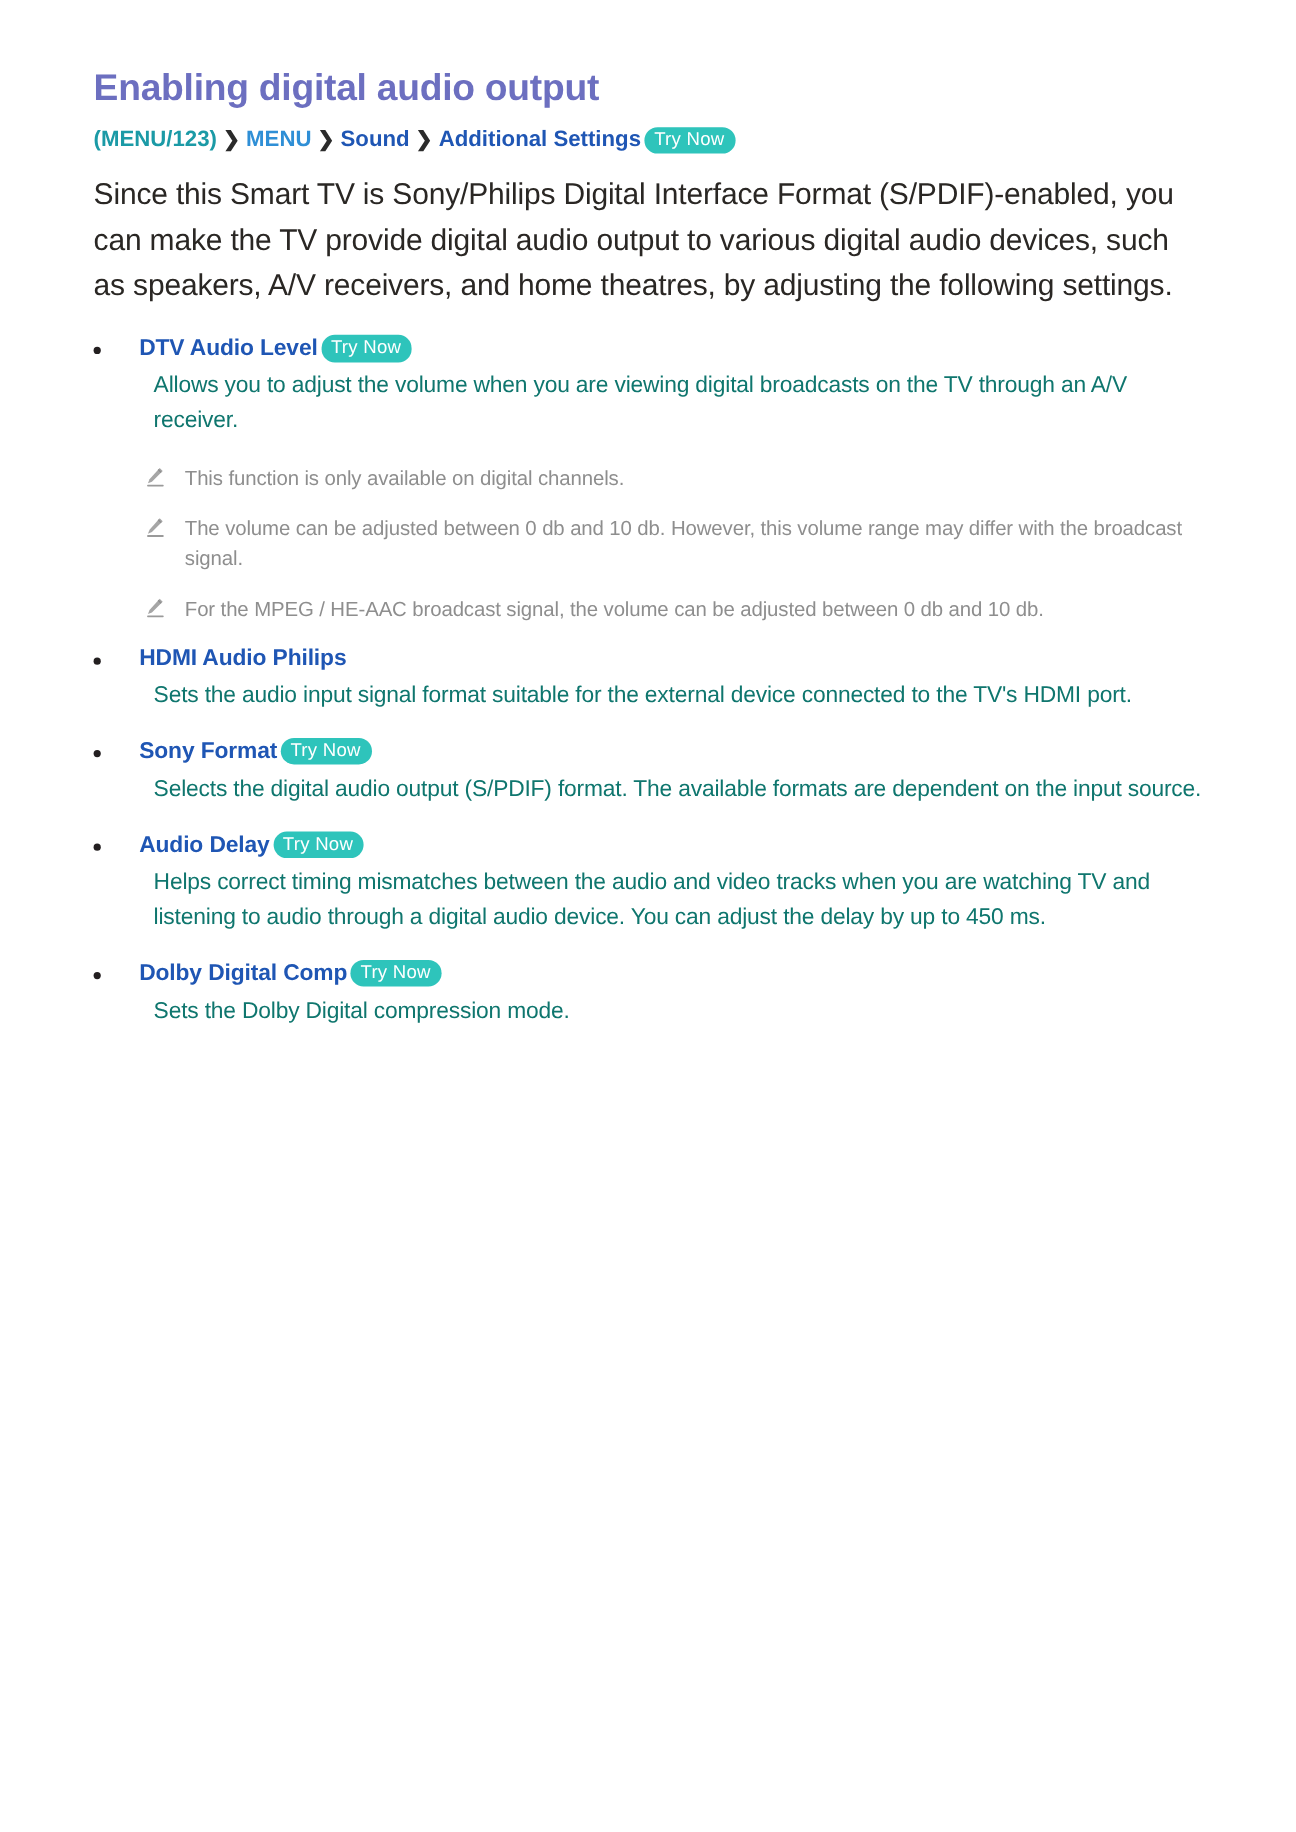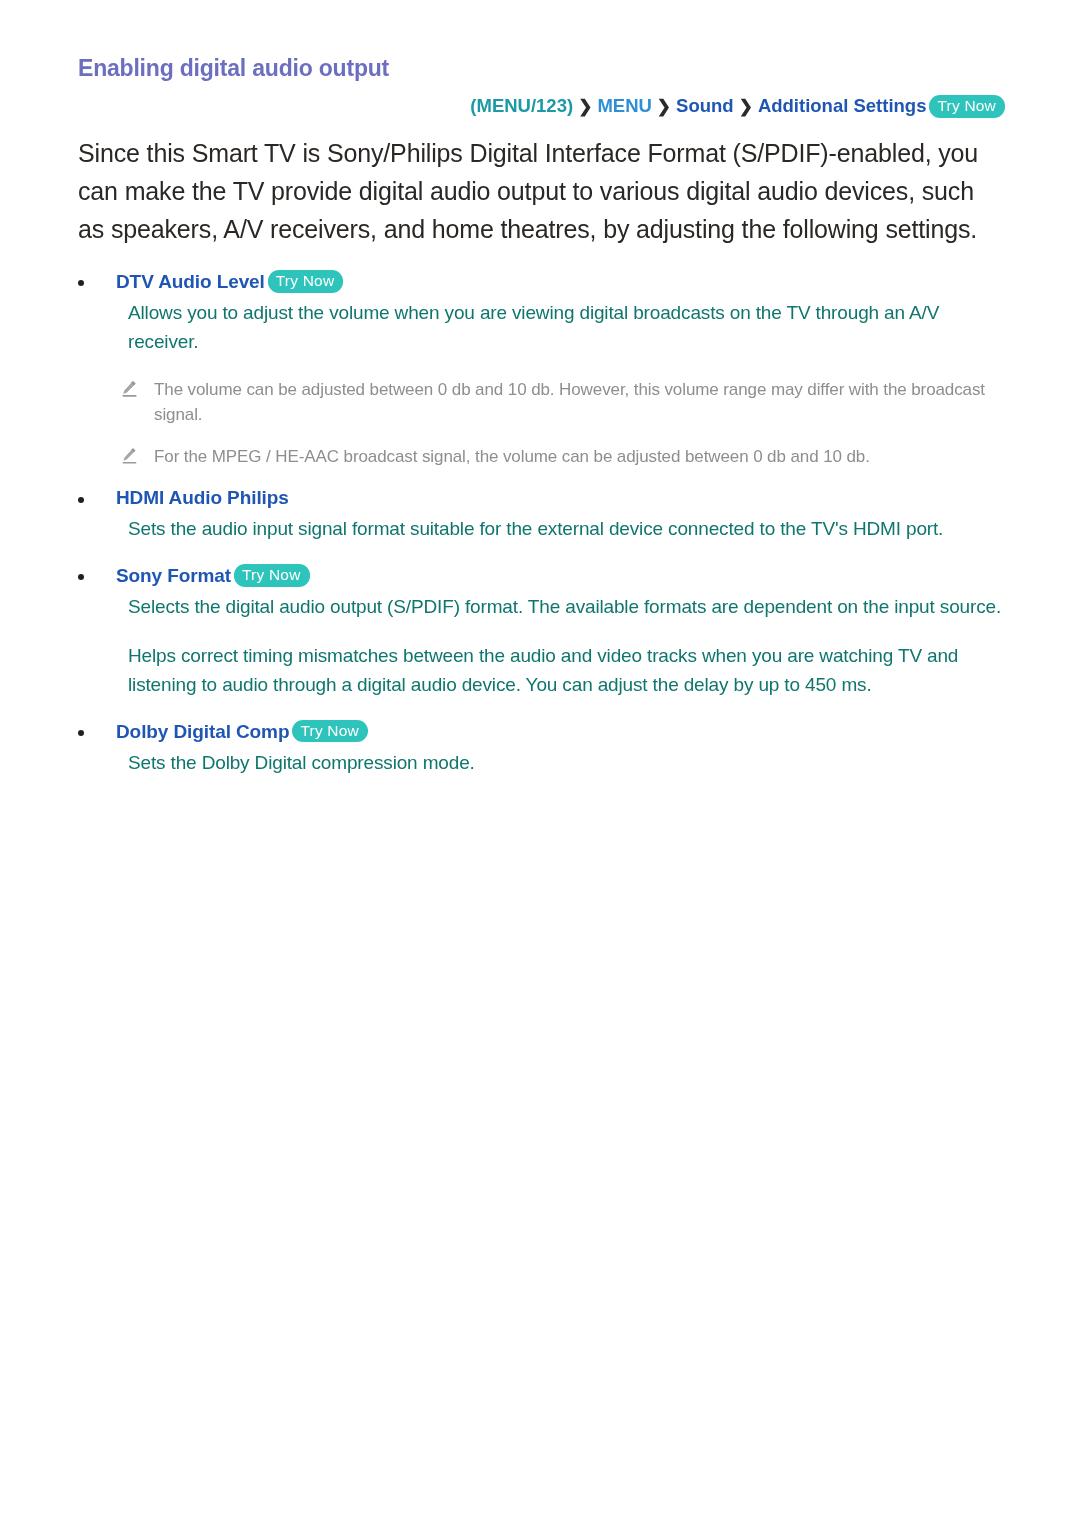--- a/index.html
+++ b/index.html
@@ -19,36 +19,35 @@
     position: absolute;
     left: 0; top: 0;
     width: 1080px;
     height: 1527px;
     box-sizing: border-box;
     padding: 55px 75px 0 78px;
   }
 
   
   .page-title {
-    font-size: 23px;
+    font-size: 31px;
     font-weight: bold;
     color: #6c6fc0;
     letter-spacing: -0.2px;
     margin: 0 0 11px 0;
     line-height: 1.15;
   }
 
   
   .breadcrumb {
     font-size: 18.5px;
     font-weight: bold;
     margin: 0 0 14px 0;
     line-height: 1.5;
     white-space: nowrap;
-    text-align: right;
   }
   .bc-menu123 { color: #1b9aa6; }
   .bc-menu     { color: #2f8fd6; }
   .bc-sound    { color: #1f56b4; }
   .bc-settings { color: #1f56b4; }
   .bc-sep {
     color: #2b2b2b;
     font-weight: bold;
     font-size: 17px;
     padding: 0 5px;
@@ -158,20 +157,21 @@
     <div class="note">
       <span class="pencil-icon">
         <svg width="19" height="19" viewBox="0 0 19 19" xmlns="http://www.w3.org/2000/svg">
           <g fill="#a6a6a6">
             <path d="M13.1 1.9 L15.6 4.4 L6.6 13.4 L3.3 14.7 L4.6 11.4 Z"></path>
             <path d="M12.2 2.8 L14.7 5.3 L13.9 6.1 L11.4 3.6 Z" fill="#8f8f8f"></path>
             <rect x="2.6" y="15.9" width="13.8" height="1.5" rx="0.6" fill="#9a9a9a"></rect>
           </g>
         </svg>
       </span>
+      <span>This function is only available on digital channels.</span>
     </div>
     <div class="note">
       <span class="pencil-icon">
         <svg width="19" height="19" viewBox="0 0 19 19" xmlns="http://www.w3.org/2000/svg">
           <g fill="#a6a6a6">
             <path d="M13.1 1.9 L15.6 4.4 L6.6 13.4 L3.3 14.7 L4.6 11.4 Z"></path>
             <path d="M12.2 2.8 L14.7 5.3 L13.9 6.1 L11.4 3.6 Z" fill="#8f8f8f"></path>
             <rect x="2.6" y="15.9" width="13.8" height="1.5" rx="0.6" fill="#9a9a9a"></rect>
           </g>
         </svg>
@@ -197,20 +197,24 @@
     <span class="bullet-label">HDMI Audio Philips</span>
   </div>
   <p class="sub-para">Sets the audio input signal format suitable for the external device connected to the TV's HDMI port.</p>
 
   <div class="bullet-item">
     <span class="dot"></span>
     <span class="bullet-label">Sony Format</span><span class="trynow">Try Now</span>
   </div>
   <p class="sub-para">Selects the digital audio output (S/PDIF) format. The available formats are dependent on the input source.</p>
 
+  <div class="bullet-item">
+    <span class="dot"></span>
+    <span class="bullet-label">Audio Delay</span><span class="trynow">Try Now</span>
+  </div>
   <p class="sub-para">Helps correct timing mismatches between the audio and video tracks when you are watching TV and listening to audio through a digital audio device. You can adjust the delay by up to 450 ms.</p>
 
   <div class="bullet-item">
     <span class="dot"></span>
     <span class="bullet-label">Dolby Digital Comp</span><span class="trynow">Try Now</span>
   </div>
   <p class="sub-para">Sets the Dolby Digital compression mode.</p>
 
 </div>
 

